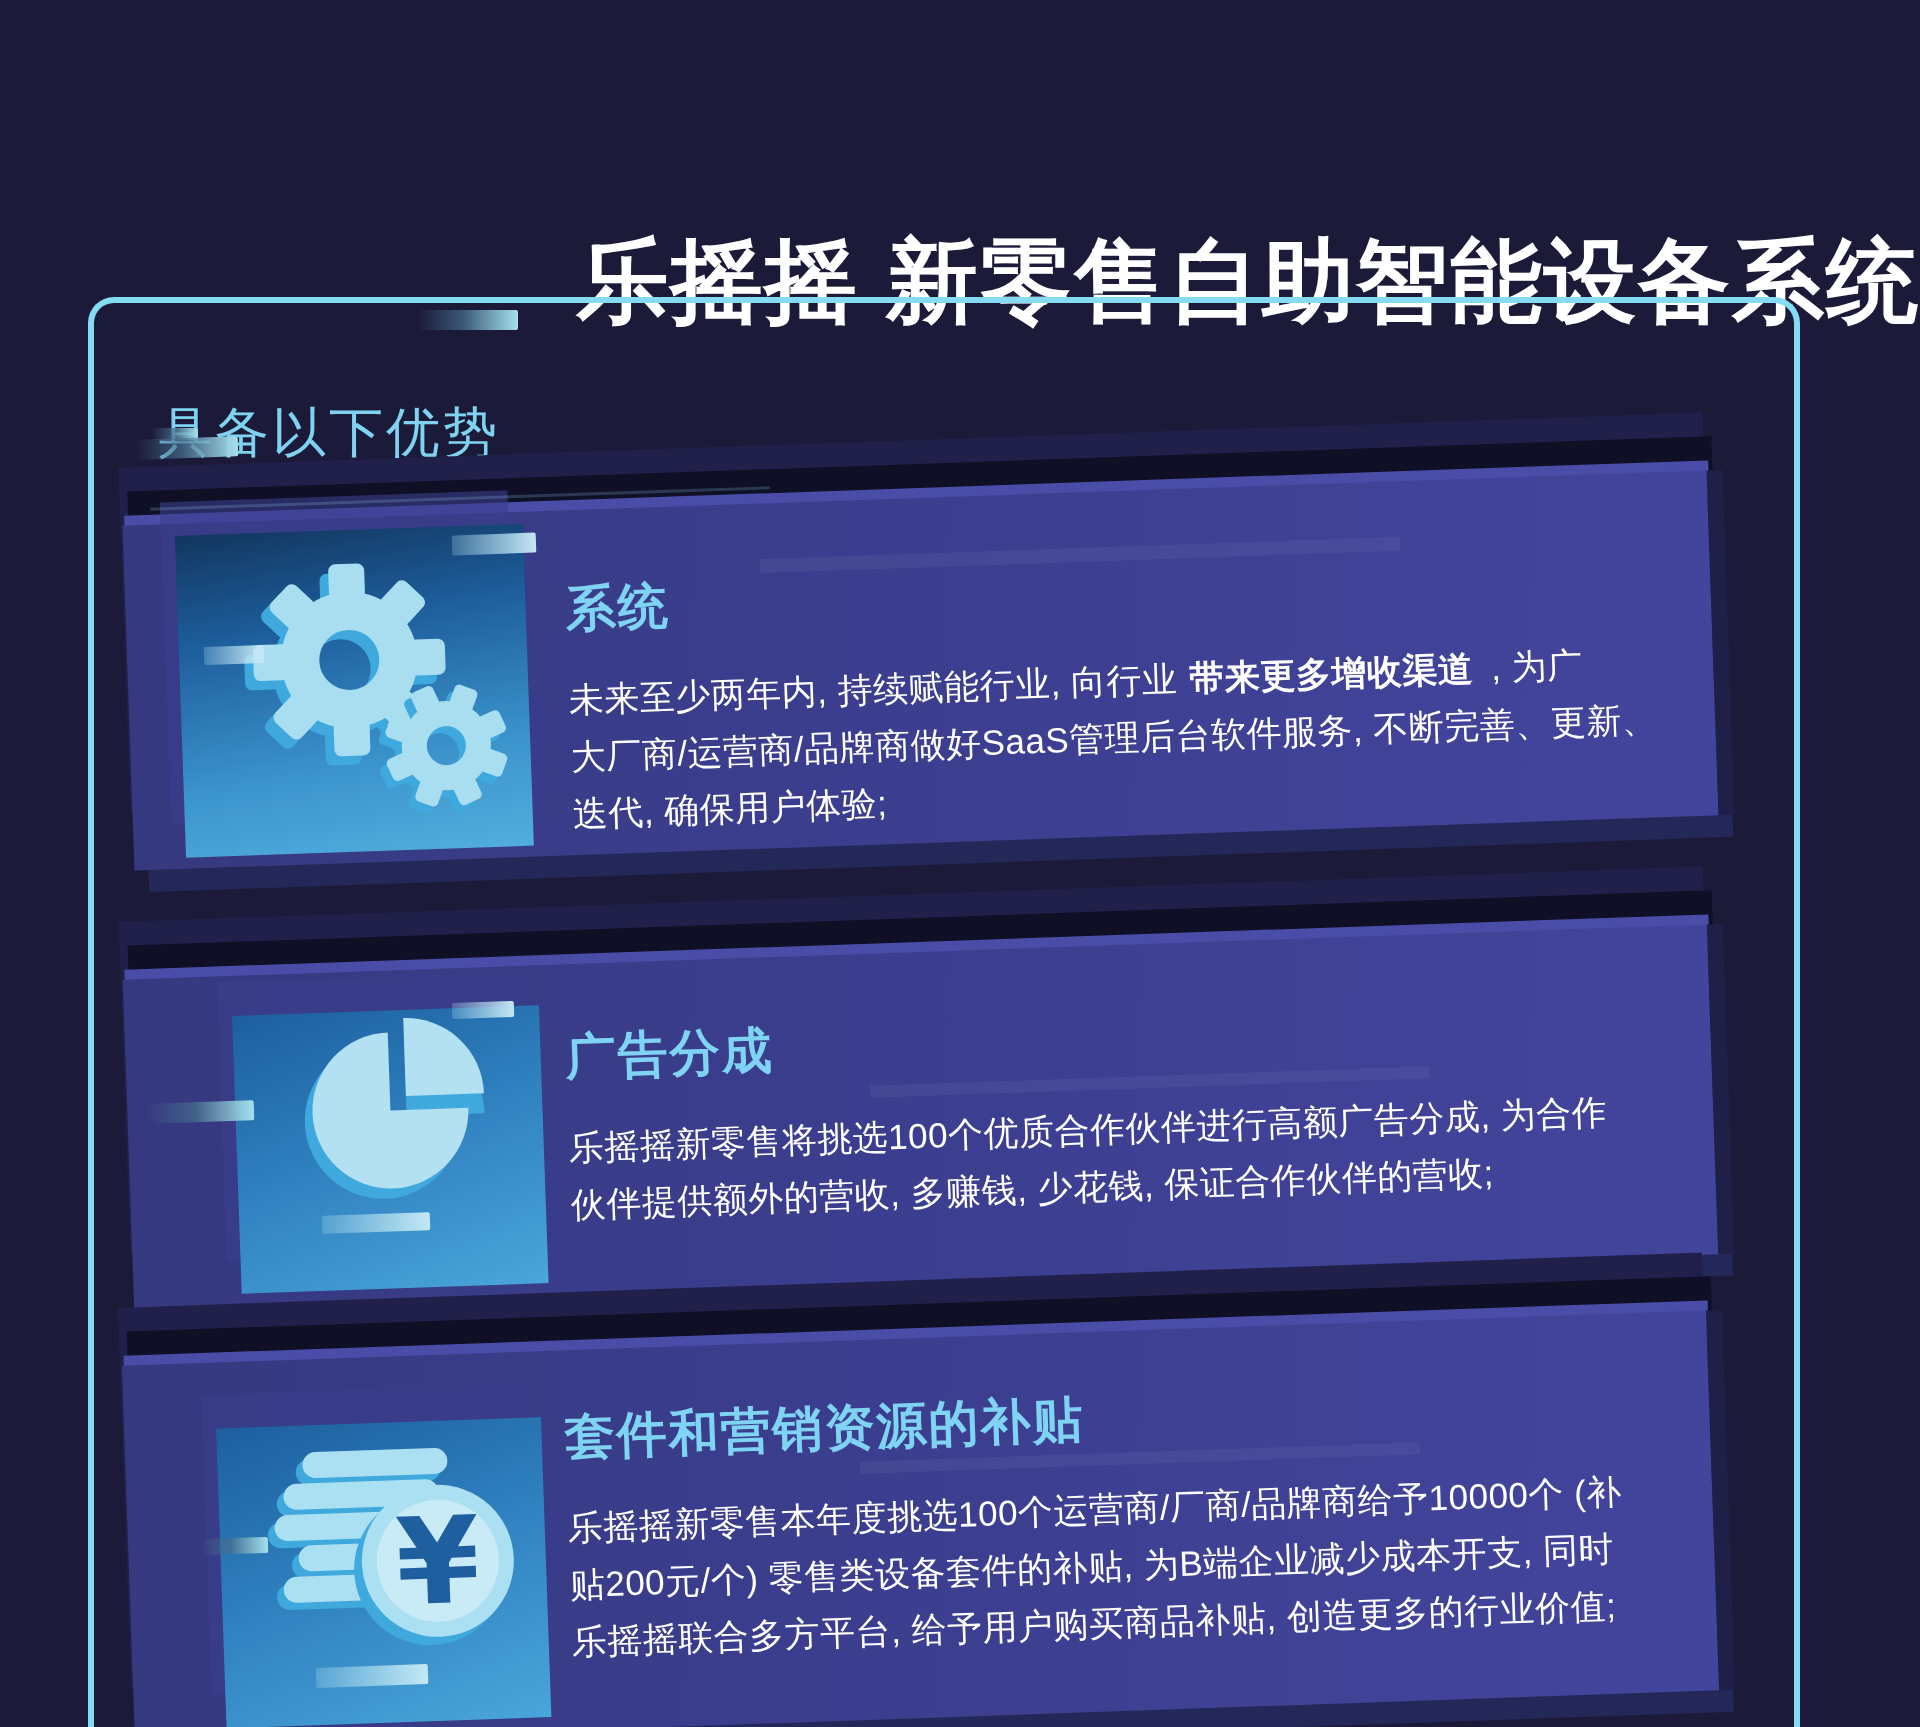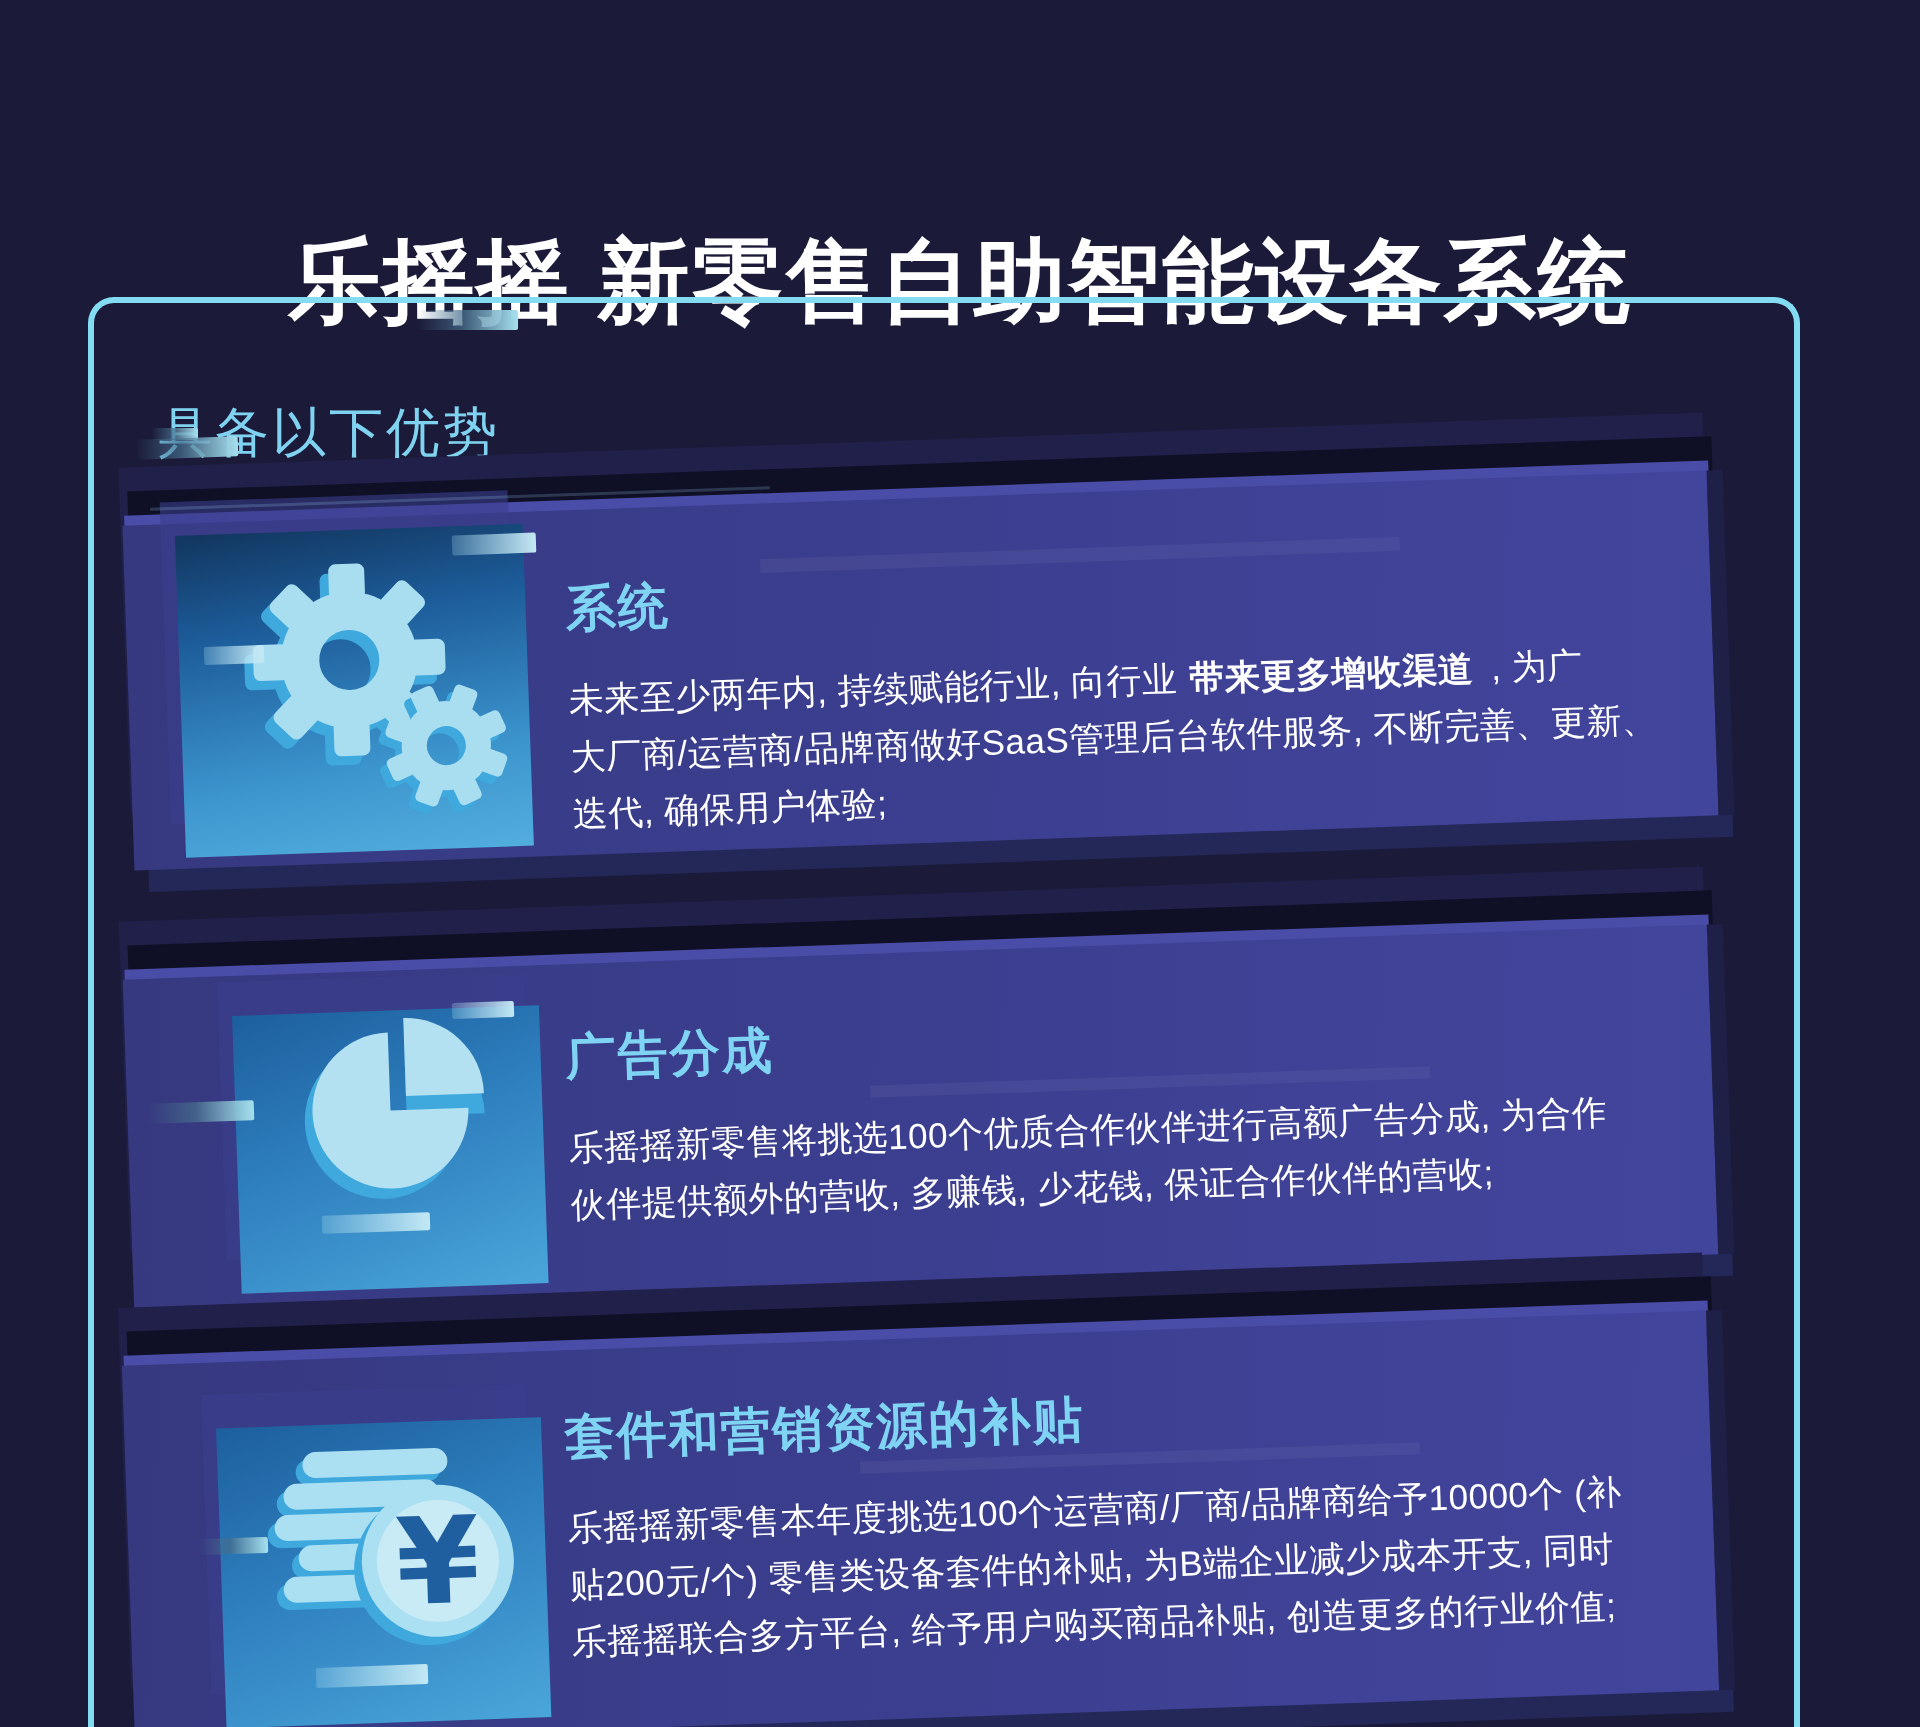--- a/index.html
+++ b/index.html
@@ -4,21 +4,21 @@
 <style>
   html,body{margin:0;padding:0;}
   body{
     width:1920px;height:1727px;position:relative;overflow:hidden;
     background:#1b1b39;
     font-family:"Liberation Sans","DejaVu Sans",sans-serif;
   }
   
   .main-title{
     position:absolute;top:158px;left:0;width:1920px;
-    text-align:center;color:#ffffff;font-size:92px;font-weight:800;
+    text-align:right;color:#ffffff;font-size:92px;font-weight:800;
     letter-spacing:2px;white-space:nowrap;
   }
   
   .frame{
     position:absolute;left:88px;top:297px;width:1712px;height:1440px;
     border:6px solid #84dcf2;border-bottom:none;
     border-radius:26px 26px 0 0;box-sizing:border-box;
   }
   .section-heading{
     position:absolute;left:158px;top:352px;

